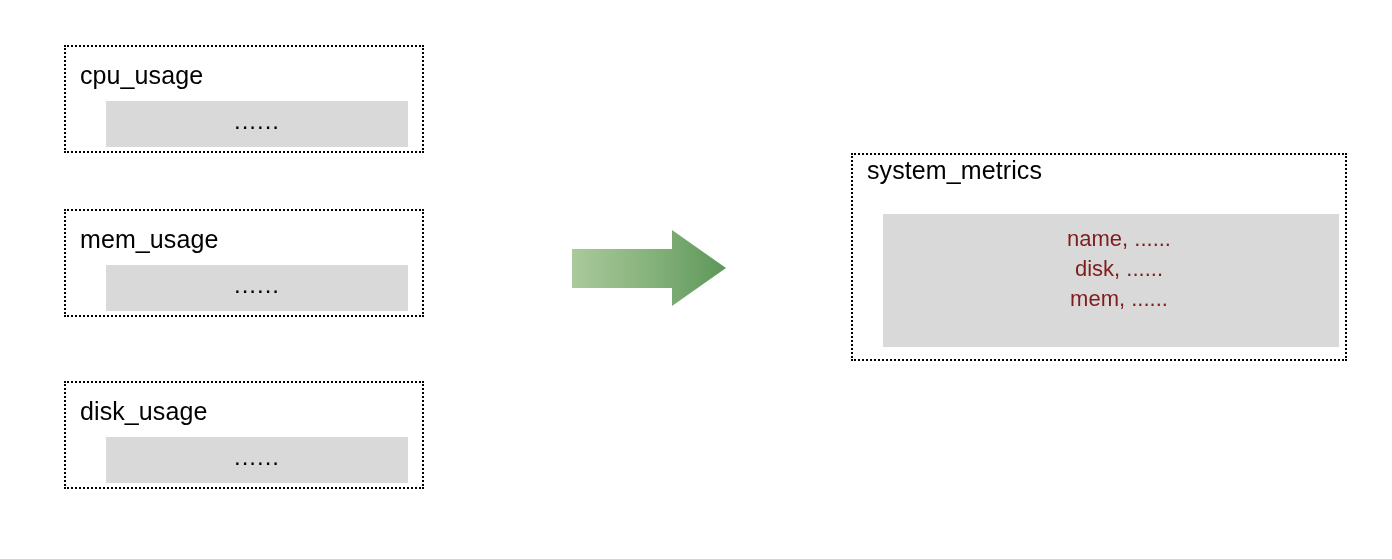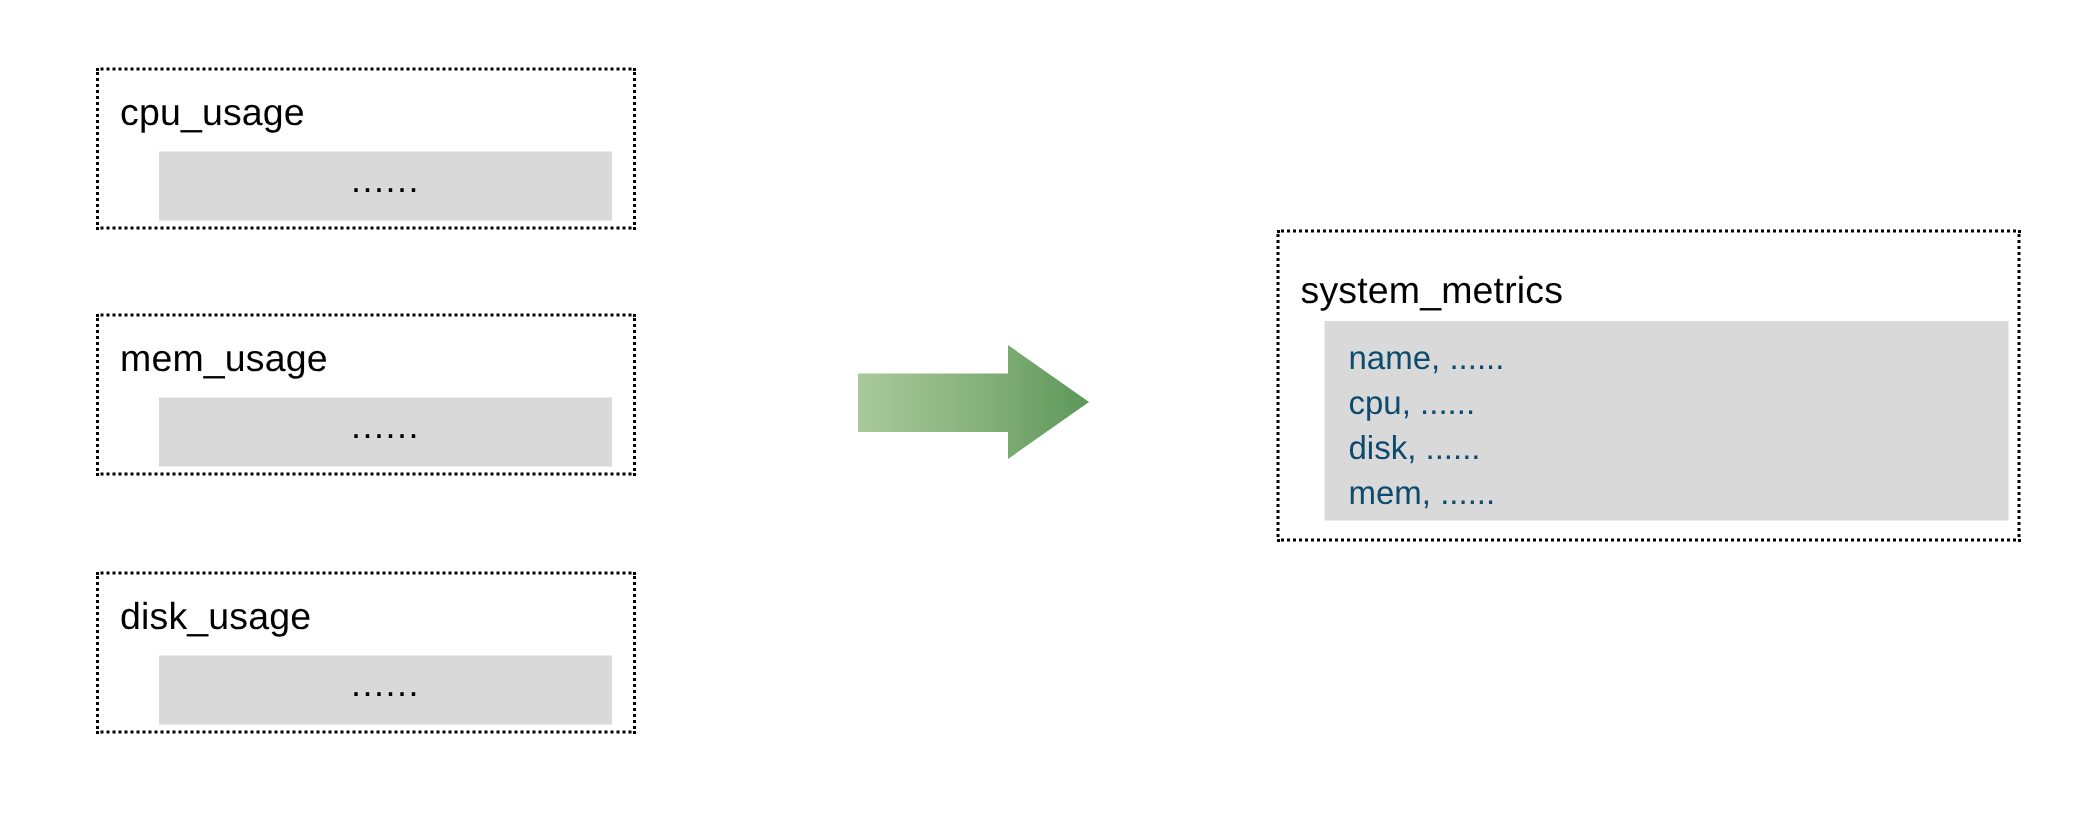--- a/index.html
+++ b/index.html
@@ -81,36 +81,36 @@
   
   #target {
     left: 851px;
     top: 153px;
     width: 496px;
     height: 208px;
   }
 
   #target .entity-title {
     top: 0;
-    margin-top: 24px;
   }
 
   #target .entity-body {
     left: 30px;
     top: 59px;
     width: 456px;
     height: 133px;
     padding: 10px 0 0 16px;
   }
 
   .field-row {
     font-size: 22px;
     line-height: 30px;
     white-space: nowrap;
-    color: #0c4a6e;
+    color: #7f1d1d;
+    text-align: center;
   }
 
   
   #flow-arrow {
     position: absolute;
     left: 571px;
     top: 229px;
     width: 156px;
     height: 78px;
   }
@@ -156,19 +156,18 @@
         </linearGradient>
       </defs>
       <polygon points="1,20 101,20 101,1 155,39 101,77 101,59 1,59" fill="url(#arrowGrad)"></polygon>
     </svg>
   </div>
 
   <div class="entity" id="target">
     <div class="entity-title">system_metrics</div>
     <div class="entity-body">
       <div class="field-row">name, ......</div>
-      <div class="field-row">cpu, ......</div>
       <div class="field-row">disk, ......</div>
       <div class="field-row">mem, ......</div>
     </div>
   </div>
 
 </div>
 
 </body></html>

